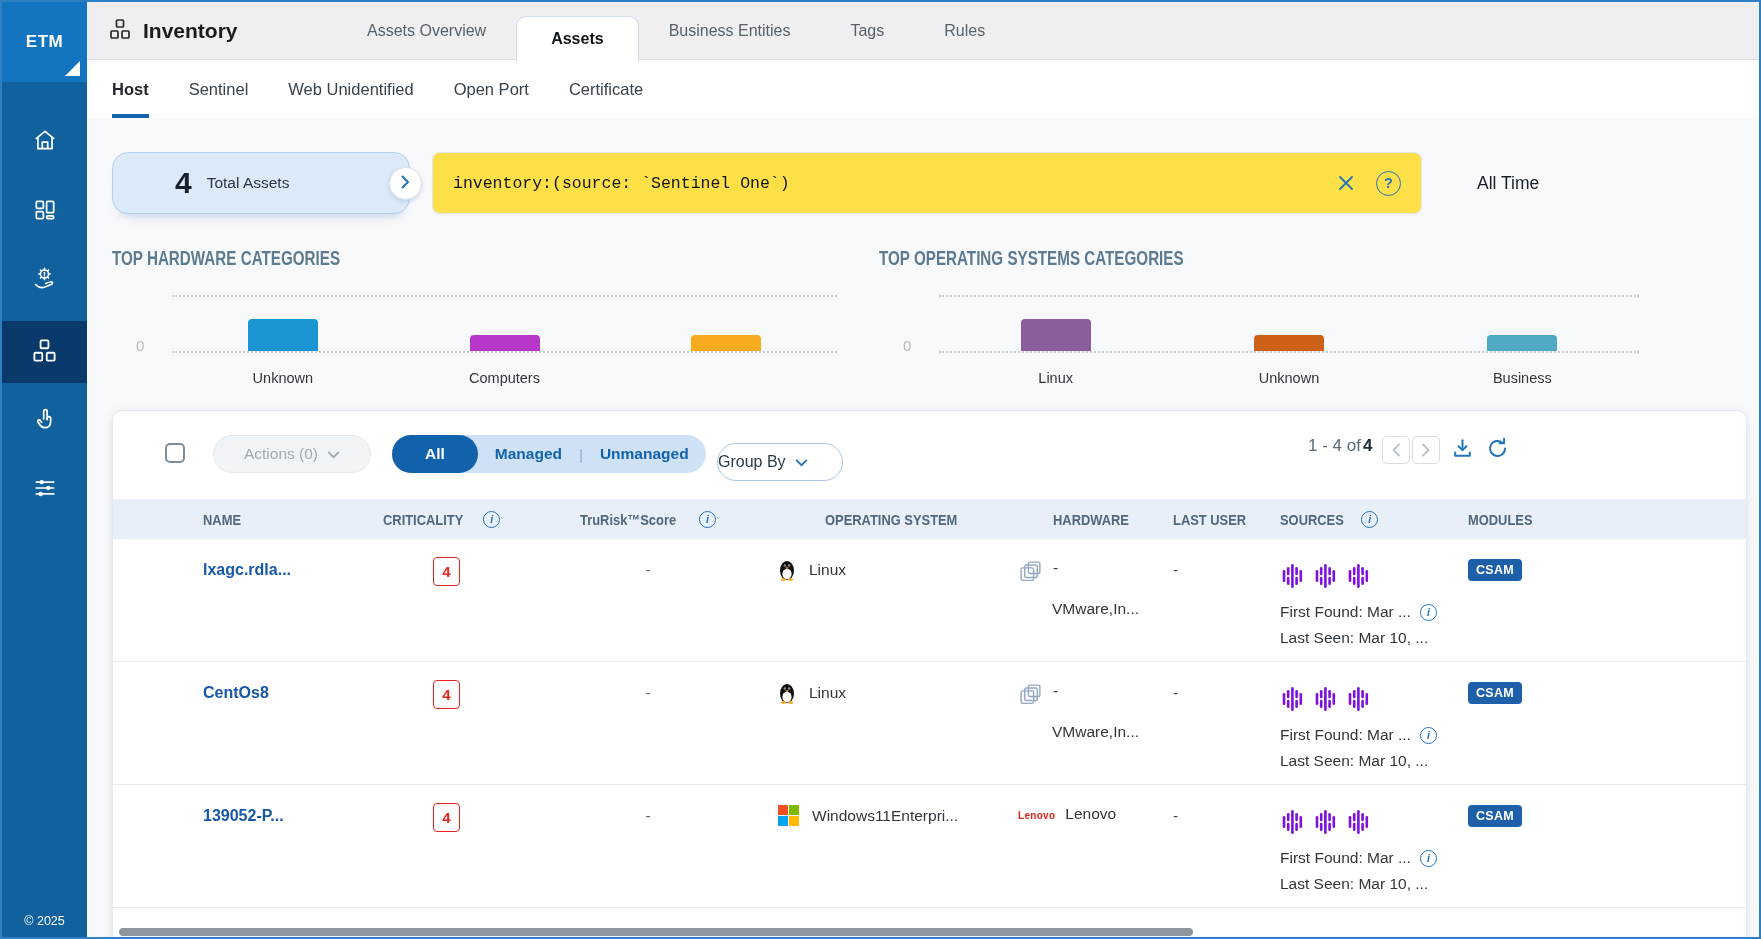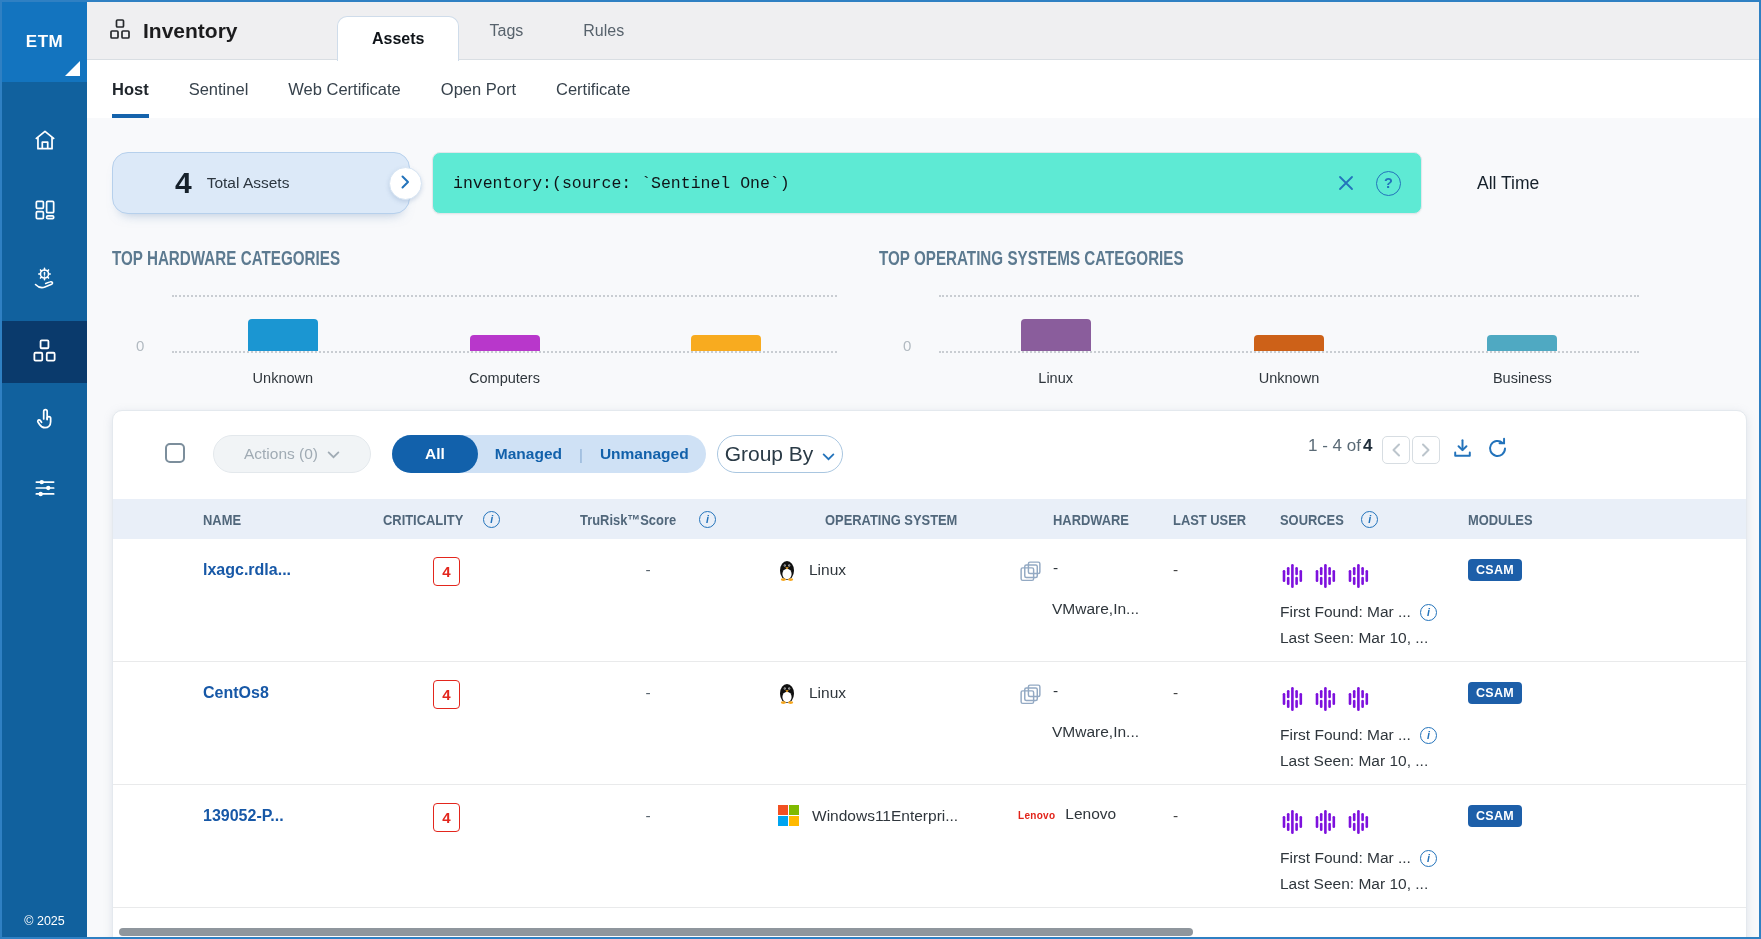--- a/index.html
+++ b/index.html
@@ -35,21 +35,21 @@
 
   
   .total-pill { position:absolute; left:25px; top:34px; width:298px; height:62px; background:#dce9f8;
     border:1px solid #b6d0ec; border-radius:16px; display:flex; align-items:center; padding-left:62px; gap:15px;
     box-shadow:0 8px 12px -8px rgba(110,145,190,.55); cursor:pointer; }
   .total-count { font-size:30px; font-weight:700; color:#16212b; }
   .total-label { font-size:15.5px; color:#2c3640; }
   .pill-btn { position:absolute; left:302px; top:49px; width:33px; height:33px; border-radius:50%; background:#fff;
     border:1px solid #d6e4f3; display:flex; align-items:center; justify-content:center; cursor:pointer; z-index:2;
     box-shadow:0 2px 4px rgba(120,150,190,.3); }
-  .search-box { position:absolute; left:345px; top:34px; width:990px; height:62px; background:#5eead4;
+  .search-box { position:absolute; left:345px; top:34px; width:990px; height:62px; background:#fde047;
     border:1px solid #e2e7eb; border-radius:8px; display:flex; align-items:center; padding:0 20px; gap:20px;
     box-shadow:0 1px 2px rgba(0,0,0,.04); }
   .search-input { flex:1; border:none; outline:none; background:transparent; color:#101418;
     font-family:"Liberation Mono","DejaVu Sans Mono",monospace; font-size:16.5px; }
   .help-icon { width:25px; height:25px; border:1.5px solid #2373bb; border-radius:50%; color:#2373bb;
     font-size:14.5px; font-weight:700; display:flex; align-items:center; justify-content:center; cursor:pointer; }
   .clear-icon { cursor:pointer; display:flex; }
   .all-time { position:absolute; left:1390px; top:34px; height:62px; display:flex; align-items:center;
     font-size:17.5px; color:#16212b; cursor:pointer; }
 
@@ -76,23 +76,23 @@
   .actions-btn { position:absolute; left:100px; top:2px; height:38px; width:158px; background:#f1f4f6;
     border:1px solid #e3e8ec; border-radius:19px; color:#a0abb4; font-size:15.5px;
     display:flex; align-items:center; justify-content:center; gap:9px; cursor:default; }
   .segmented { position:absolute; left:279px; top:2px; height:38px; background:#cfe1f5; border-radius:19px;
     display:flex; align-items:center; }
   .seg { font-size:15.5px; cursor:pointer; }
   .seg.active { height:38px; padding:0 33px; background:#1261ab; color:#fff; font-weight:700; border-radius:19px;
     display:flex; align-items:center; }
   .seg.plain { padding:0 17px; color:#1261ab; font-weight:600; }
   .seg-divider { color:#8fb0d6; font-size:15px; }
-  .groupby-btn { position:absolute; left:604px; top:2px; height:38px; width:126px; background:#fff;
-    border:1px solid #a9c6e0; border-radius:19px; color:#2a3a46; font-size:21px;
-    display:flex; align-items:center; justify-content:center; gap:9px; cursor:pointer; }
+  .groupby-btn { position:absolute; left:604px; top:10px; height:38px; width:126px; background:#fff;
+    border:1px solid #a9c6e0; border-radius:19px; color:#2a3a46; font-size:16px;
+    display:flex; align-items:center; justify-content:flex-start; gap:9px; cursor:pointer; }
   .toolbar-right { position:absolute; left:1195px; top:3px; display:flex; align-items:flex-start; gap:2px; }
   .pag-range { font-size:17px; color:#5a6a76; }
   .pag-total { font-size:17px; color:#1f2d3a; font-weight:700; margin-right:8px; }
   .pag-btn { width:28px; height:28px; border:1px solid #d7dde2; border-radius:5px; background:#fff;
     display:flex; align-items:center; justify-content:center; cursor:pointer; }
   .icon-btn { display:flex; align-items:center; justify-content:center; cursor:pointer; margin-left:8px; }
 
   .grid-cols { display:grid; grid-template-columns:70px 185px 170px 220px 260px 155px 105px 190px 1fr; }
   .thead { position:absolute; top:88px; left:0; right:0; height:40px; background:#e9eff8; align-items:center;
     color:#51677b; font-size:15px; font-weight:700; }
@@ -189,30 +189,32 @@
     <header class="topbar">
       <div class="title-wrap">
         <span><svg width="24" height="24" viewBox="0 0 24 24" fill="none" stroke="#26292c" stroke-width="1.7">
               <rect x="8.5" y="3" width="7" height="7" rx="1"></rect>
               <rect x="3" y="14" width="7" height="7" rx="1"></rect>
               <rect x="14" y="14" width="7" height="7" rx="1"></rect>
             </svg></span>
         <h1 class="page-title">Inventory</h1>
       </div>
       <nav class="tabs">
+        <div class="tab">Assets Overview</div>
         <div class="tab active">Assets</div>
+        <div class="tab">Business Entities</div>
         <div class="tab">Tags</div>
         <div class="tab">Rules</div>
       </nav>
     </header>
 
     <nav class="subnav">
       <div class="subnav-item active">Host</div>
       <div class="subnav-item">Sentinel</div>
-      <div class="subnav-item">Web Certificate</div>
+      <div class="subnav-item">Web Unidentified</div>
       <div class="subnav-item">Open Port</div>
       <div class="subnav-item">Certificate</div>
     </nav>
 
     <div class="content">
 
       <div class="total-pill">
         <span class="total-count">4</span>
         <span class="total-label">Total Assets</span>
       </div>

